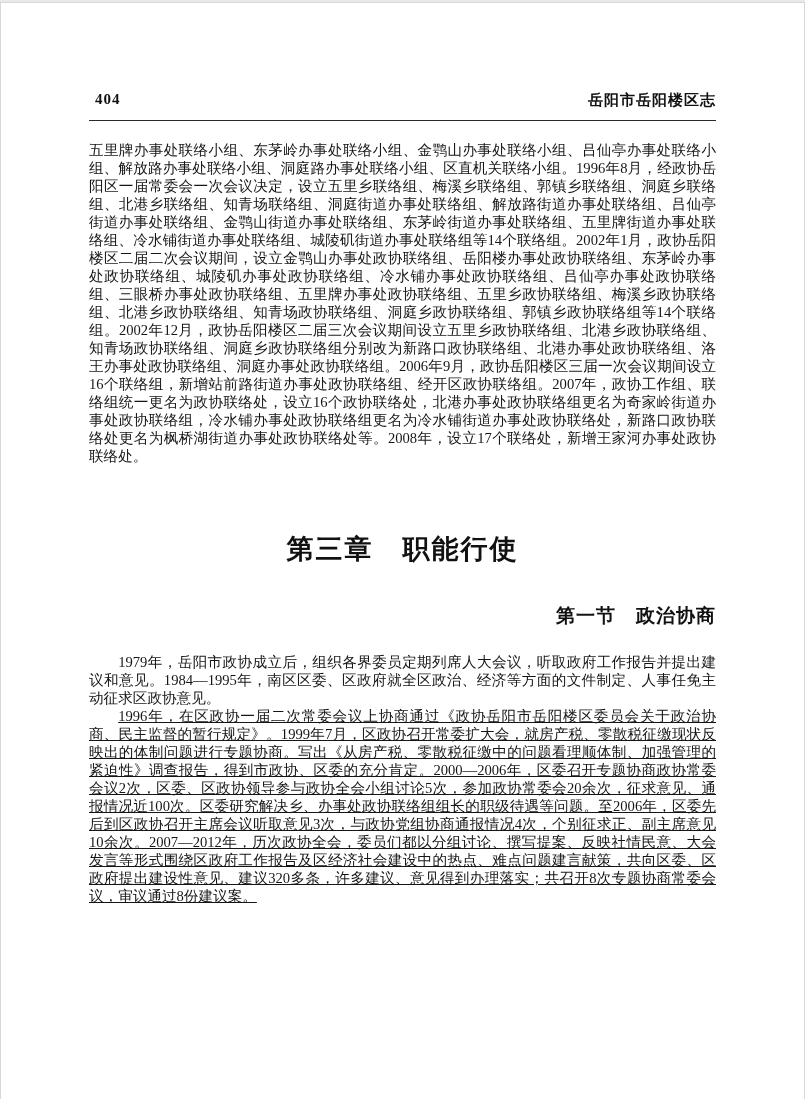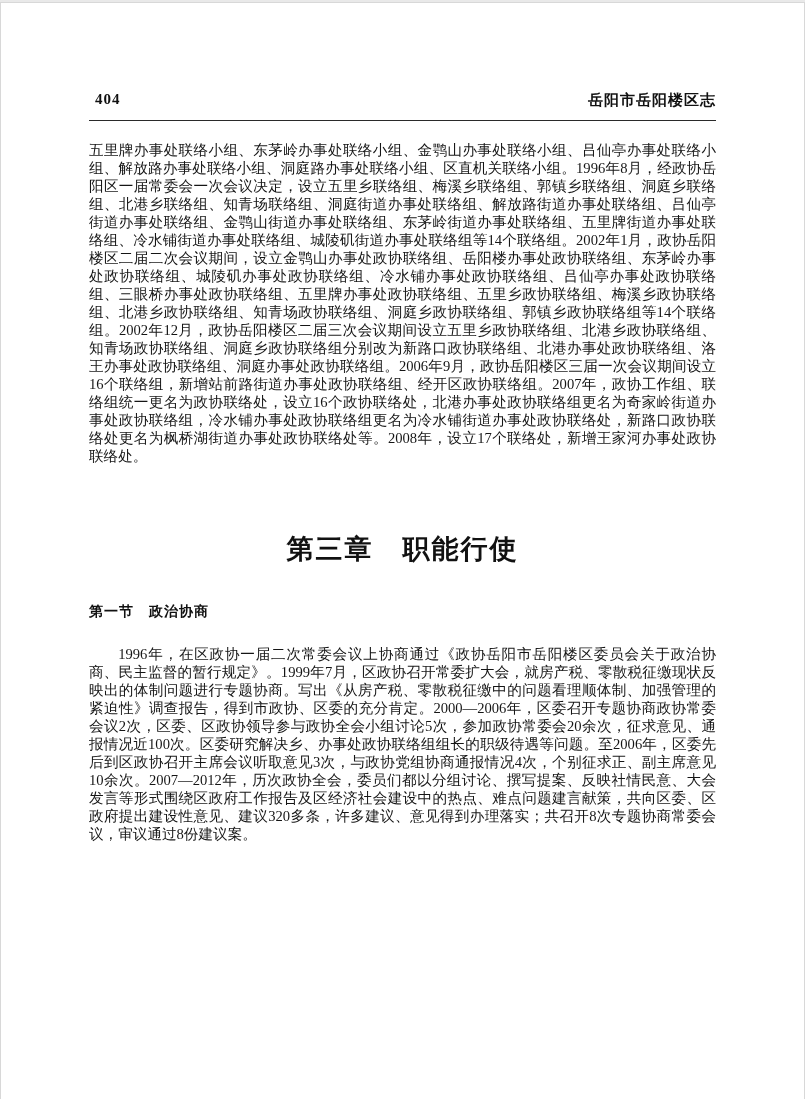--- a/index.html
+++ b/index.html
@@ -69,32 +69,33 @@
     margin: 66px 0 0 0;
     text-align: center;
     font-size: 27px;
     font-weight: bold;
     font-family: "Liberation Sans", "DejaVu Sans", sans-serif;
     letter-spacing: 2px;
     color: #111111;
   }
   .section-title {
     margin: 36px 0 0 0;
-    text-align: left;
-    font-size: 14px;
+    text-align: right;
+    font-size: 19px;
     font-weight: bold;
     font-family: "Liberation Sans", "DejaVu Sans", sans-serif;
     letter-spacing: 1px;
     color: #111111;
   }
   .section-body {
     margin-top: 24px;
   }
   .section-body p.body-text + p.body-text {
     margin-top: 0;
+    text-decoration: underline;
   }
 </style>
 </head>
 <body>
 
 <div class="page">
   <div class="page-inner">
 
     <header class="page-header">
       <span class="page-number">404</span>
@@ -105,18 +106,19 @@
 
     <main class="page-body">
 
       <p class="body-text">五里牌办事处联络小组、东茅岭办事处联络小组、金鹗山办事处联络小组、吕仙亭办事处联络小组、解放路办事处联络小组、洞庭路办事处联络小组、区直机关联络小组。1996年8月，经政协岳阳区一届常委会一次会议决定，设立五里乡联络组、梅溪乡联络组、郭镇乡联络组、洞庭乡联络组、北港乡联络组、知青场联络组、洞庭街道办事处联络组、解放路街道办事处联络组、吕仙亭街道办事处联络组、金鹗山街道办事处联络组、东茅岭街道办事处联络组、五里牌街道办事处联络组、冷水铺街道办事处联络组、城陵矶街道办事处联络组等14个联络组。2002年1月，政协岳阳楼区二届二次会议期间，设立金鹗山办事处政协联络组、岳阳楼办事处政协联络组、东茅岭办事处政协联络组、城陵矶办事处政协联络组、冷水铺办事处政协联络组、吕仙亭办事处政协联络组、三眼桥办事处政协联络组、五里牌办事处政协联络组、五里乡政协联络组、梅溪乡政协联络组、北港乡政协联络组、知青场政协联络组、洞庭乡政协联络组、郭镇乡政协联络组等14个联络组。2002年12月，政协岳阳楼区二届三次会议期间设立五里乡政协联络组、北港乡政协联络组、知青场政协联络组、洞庭乡政协联络组分别改为新路口政协联络组、北港办事处政协联络组、洛王办事处政协联络组、洞庭办事处政协联络组。2006年9月，政协岳阳楼区三届一次会议期间设立16个联络组，新增站前路街道办事处政协联络组、经开区政协联络组。2007年，政协工作组、联络组统一更名为政协联络处，设立16个政协联络处，北港办事处政协联络组更名为奇家岭街道办事处政协联络组，冷水铺办事处政协联络组更名为冷水铺街道办事处政协联络处，新路口政协联络处更名为枫桥湖街道办事处政协联络处等。2008年，设立17个联络处，新增王家河办事处政协联络处。</p>
 
       <h1 class="chapter-title">第三章　职能行使</h1>
 
       <h2 class="section-title">第一节　政治协商</h2>
 
       <div class="section-body">
+        <p class="body-text indent">1979年，岳阳市政协成立后，组织各界委员定期列席人大会议，听取政府工作报告并提出建议和意见。1984—1995年，南区区委、区政府就全区政治、经济等方面的文件制定、人事任免主动征求区政协意见。</p>
         <p class="body-text indent">1996年，在区政协一届二次常委会议上协商通过《政协岳阳市岳阳楼区委员会关于政治协商、民主监督的暂行规定》。1999年7月，区政协召开常委扩大会，就房产税、零散税征缴现状反映出的体制问题进行专题协商。写出《从房产税、零散税征缴中的问题看理顺体制、加强管理的紧迫性》调查报告，得到市政协、区委的充分肯定。2000—2006年，区委召开专题协商政协常委会议2次，区委、区政协领导参与政协全会小组讨论5次，参加政协常委会20余次，征求意见、通报情况近100次。区委研究解决乡、办事处政协联络组组长的职级待遇等问题。至2006年，区委先后到区政协召开主席会议听取意见3次，与政协党组协商通报情况4次，个别征求正、副主席意见10余次。2007—2012年，历次政协全会，委员们都以分组讨论、撰写提案、反映社情民意、大会发言等形式围绕区政府工作报告及区经济社会建设中的热点、难点问题建言献策，共向区委、区政府提出建设性意见、建议320多条，许多建议、意见得到办理落实；共召开8次专题协商常委会议，审议通过8份建议案。</p>
       </div>
 
     </main>
   </div>
 </div>
 
 </body></html>

